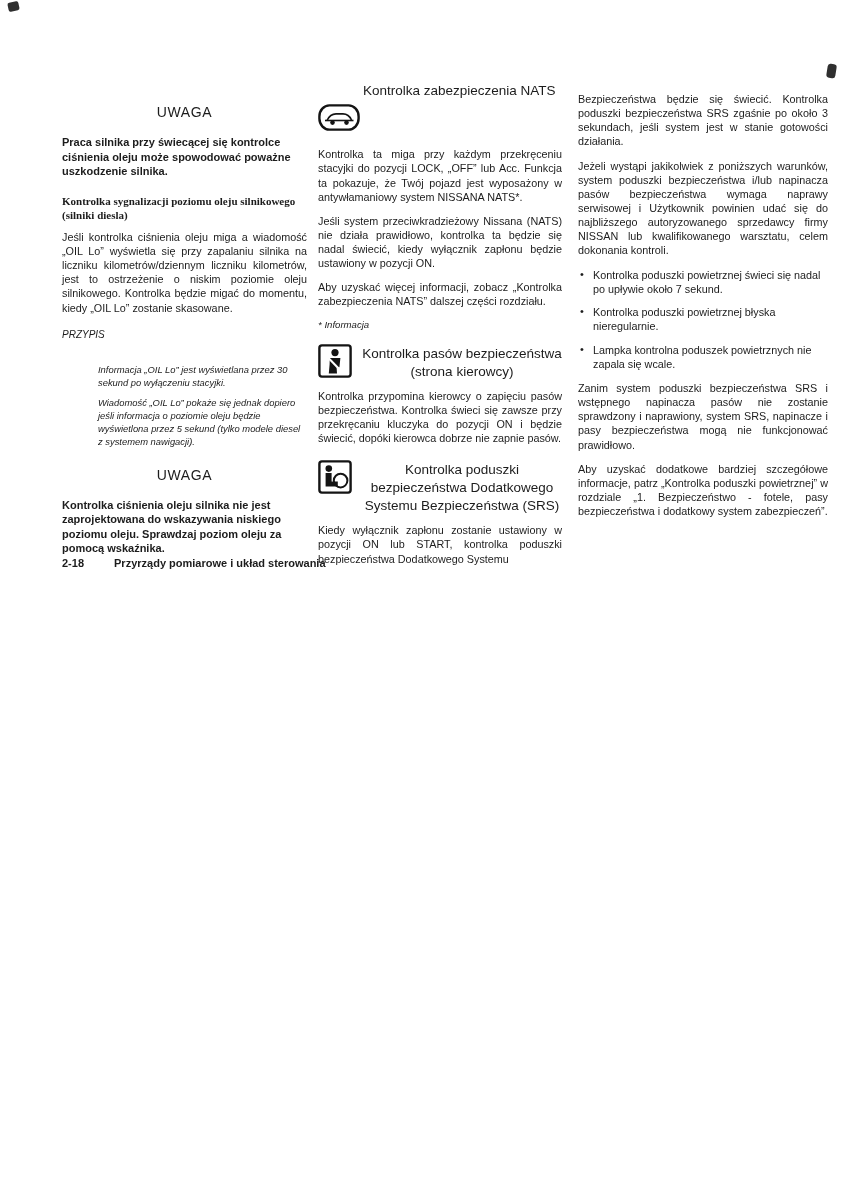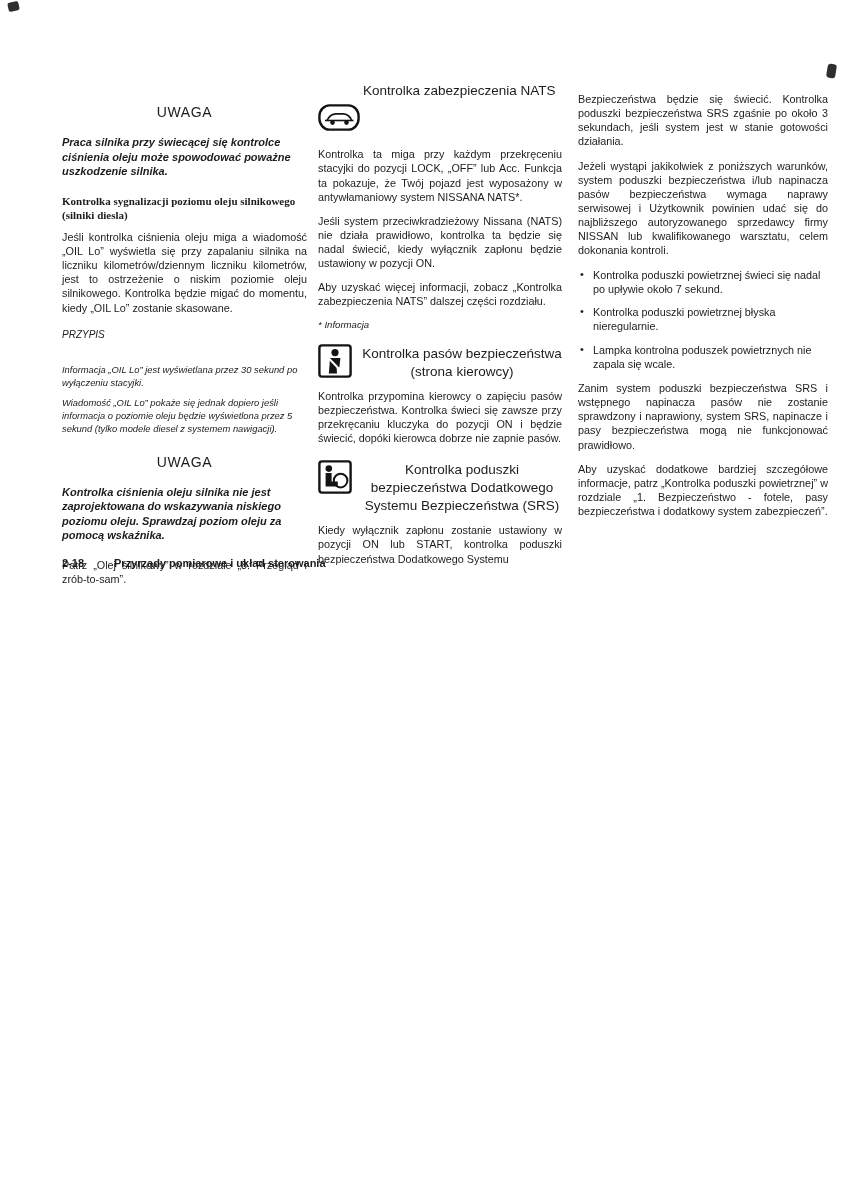--- a/index.html
+++ b/index.html
@@ -16,28 +16,28 @@
   .col { position:absolute; }
   .col-left  { left:62px;  top:100px; width:245px; }
   .col-mid   { left:318px; top:82px;  width:244px; }
   .col-right { left:578px; top:92px;  width:250px; }
 
   .caution-title {
     font-size:14px; font-weight:400; text-align:center;
     letter-spacing:0.6px; margin:4px 0 15px;
   }
   .bold-italic {
-    font-weight:700; font-style:italic; font-size:11px;
+    font-weight:700; font-size:11px;
     line-height:1.33; margin-bottom:15px; text-align:left;
   }
   .subheading { font-weight:700; font-size:11px; line-height:1.32; margin-bottom:7px;font-family:Liberation Serif, serif; }
   p.body { font-size:10.8px; line-height:1.31; margin-bottom:10px; text-align:justify; }
   p.body.last { margin-bottom:14px; }
   .note-label { font-style:italic; font-size:10px; margin:2px 0 24px; }
-  .note { font-style:italic; font-size:9.4px; line-height:1.38; margin-bottom:7px; }
+  .note { font-style:italic; font-size:9.4px; line-height:1.38; margin-bottom:7px;margin-left:36px; }
   .note.gap-after { margin-bottom:18px; }
 
   .section-heading {
     font-size:13.5px; font-weight:400; line-height:1.35; margin-bottom:4px;
   }
   .heading-indent { padding-left:45px; }
   .icon-line { margin:2px 0 12px; }
   .icon { display:inline-block; line-height:0; }
   .icon-heading-row { display:flex; align-items:flex-start; gap:10px; margin:14px 0 8px;text-align:center; }
   .icon-heading-row .section-heading { margin-bottom:0; padding-top:1px; }
@@ -71,21 +71,20 @@
     <h4 class="subheading">Kontrolka sygnalizacji poziomu oleju silnikowego (silniki diesla)</h4>
     <p class="body last">Jeśli kontrolka ciśnienia oleju miga a wiadomość „OIL Lo” wyświetla się przy zapalaniu silnika na liczniku kilometrów/dziennym liczniku kilometrów, jest to ostrzeżenie o niskim poziomie oleju silnikowego. Kontrolka będzie migać do momentu, kiedy „OIL Lo” zostanie skasowane.</p>
 
     <p class="note-label">PRZYPIS</p>
     <p class="note">Informacja „OIL Lo” jest wyświetlana przez 30 sekund po wyłączeniu stacyjki.</p>
     <p class="note gap-after">Wiadomość „OIL Lo” pokaże się jednak dopiero jeśli informacja o poziomie oleju będzie wyświetlona przez 5 sekund (tylko modele diesel z systemem nawigacji).</p>
 
     <h3 class="caution-title">UWAGA</h3>
     <p class="bold-italic">Kontrolka ciśnienia oleju silnika nie jest zaprojektowana do wskazywania niskiego poziomu oleju. Sprawdzaj poziom oleju za pomocą wskaźnika.</p>
 
-    <p class="body">Patrz „Olej silnikowy” w rozdziale „8. Przegląd i zrób-to-sam”.</p>
   </div>
 
   <div class="col col-mid">
     <h2 class="section-heading heading-indent">Kontrolka zabezpieczenia NATS</h2>
     <div class="icon-line">
       <span class="icon">
         <svg width="42" height="27" viewBox="0 0 42 27" aria-hidden="true">
           <rect x="1.4" y="1.4" width="39.2" height="24.2" rx="10" ry="11" fill="none" stroke="#141414" stroke-width="2.4"></rect>
           <path d="M9 16.5 c2.5 -5.2 5.5 -6.6 9 -6.6 h7 c3.5 0 6.5 1.6 8.5 6.1" fill="none" stroke="#141414" stroke-width="1.6"></path>
           <line x1="7" y1="16.5" x2="35.5" y2="16.5" stroke="#141414" stroke-width="1.6"></line>

